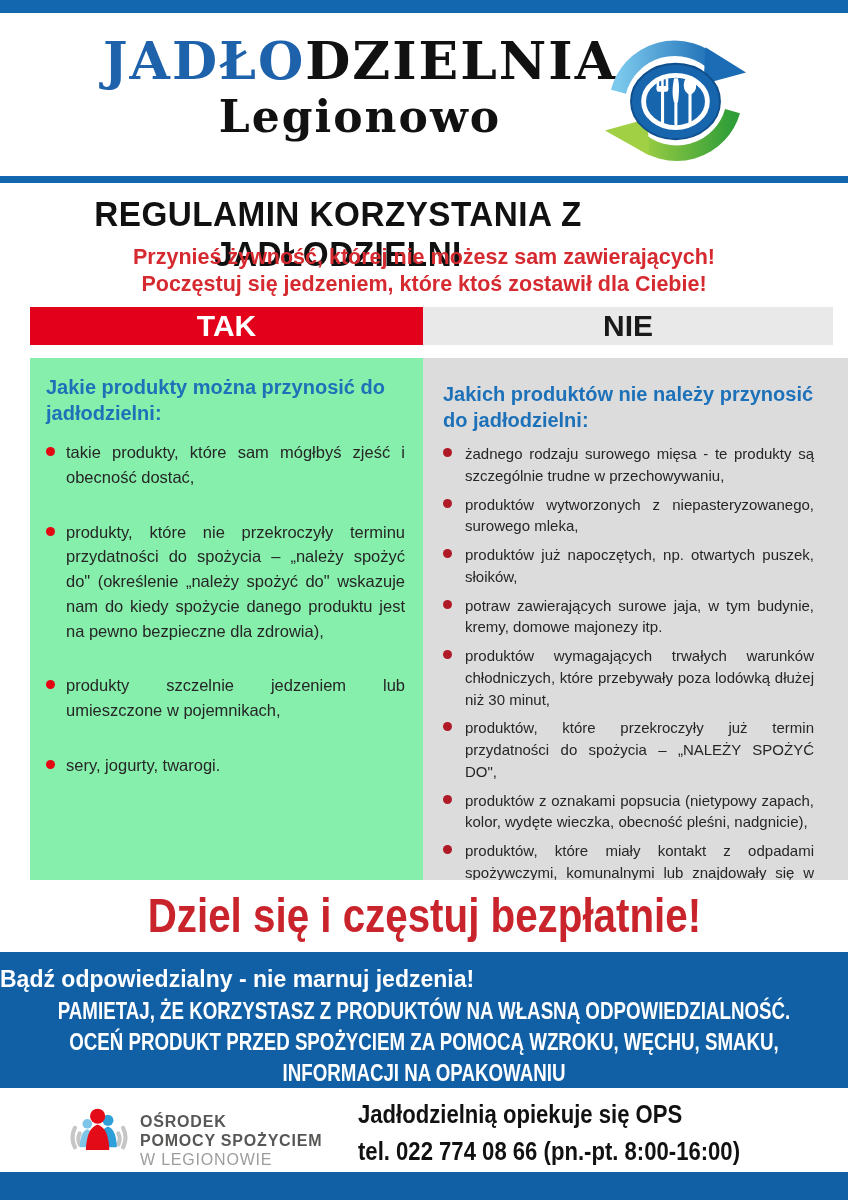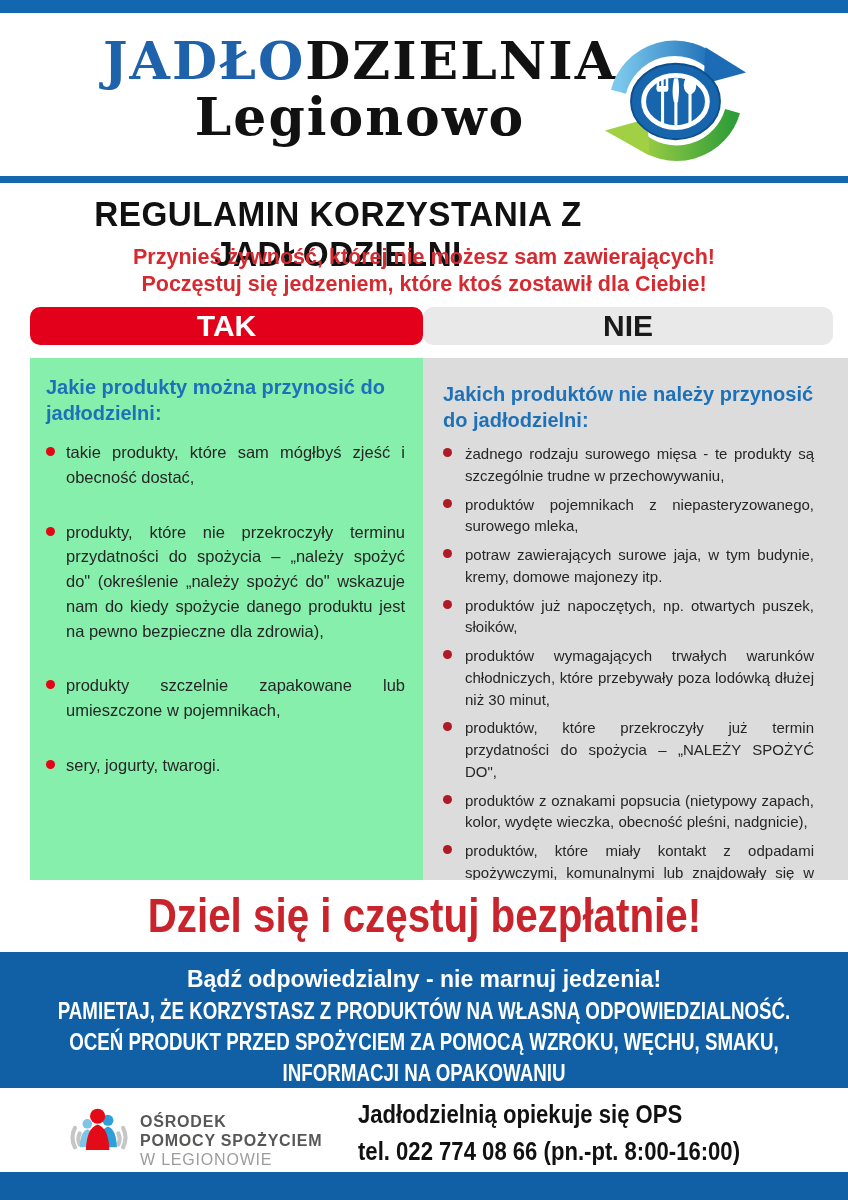--- a/index.html
+++ b/index.html
@@ -12,33 +12,33 @@
   .top-bar{position:absolute;left:0;top:0;width:848px;height:13px;background:#1267ae;}
   .divider{position:absolute;left:0;top:176px;width:848px;height:7px;background:#1267ae;}
   .bottom-bar{position:absolute;left:0;top:1172px;width:848px;height:28px;background:#1160a6;}
 
   
   .header{position:absolute;left:0;top:13px;width:679px;height:163px;}
   .brand{position:absolute;left:60px;top:18px;width:600px;text-align:center;
          font-family:"DejaVu Serif",serif;font-weight:bold;}
   .brand-line1{font-size:52px;letter-spacing:2px;line-height:60px;color:#111;}
   .brand-line1 .blue{color:#1e62ab;}
-  .brand-line2{font-size:52px;letter-spacing:2px;line-height:52px;color:#111;}
+  .brand-line2{font-size:44px;letter-spacing:2px;line-height:52px;color:#111;}
   .cycle-logo{position:absolute;left:603px;top:15px;width:145px;height:145px;}
 
   
   .rules-title{position:absolute;left:0;top:194px;width:676px;text-align:center;}
   .rules-title span{display:inline-block;font-size:35px;font-weight:bold;color:#111;
                     letter-spacing:.5px;transform:scaleX(.95);}
   .intro{position:absolute;left:0;top:244px;width:848px;text-align:center;
          font-size:21.5px;font-weight:bold;color:#d62a31;line-height:27px;}
 
   
   .col-head{position:absolute;top:307px;height:38px;line-height:38px;text-align:center;
-            font-size:30px;font-weight:bold;border-radius:10px;}
+            font-size:30px;font-weight:bold;}
   .col-head-yes{left:30px;width:393px;background:#e2001a;color:#ffffff;}
   .col-head-no{left:423px;width:410px;background:#e9e9e9;color:#1a1a1a;}
 
   
   .column{position:absolute;top:358px;height:522px;box-sizing:border-box;overflow:hidden;}
   .col-yes{left:30px;width:393px;background:#86efac;padding:16px 18px 0 16px;}
   .col-no{left:423px;width:425px;background:#dcdcdc;padding:23px 34px 0 20px;}
   .col-heading{font-size:20px;font-weight:bold;color:#1d71b8;line-height:26px;margin:0 0 14px 0;}
   .col-no .col-heading{margin-bottom:10px;}
   ul.items{list-style:none;margin:0;padding:0;}
@@ -49,21 +49,21 @@
   .col-yes .dot{background:#e30613;top:7px;}
   .col-no  .dot{background:#b01926;top:5px;}
 
   
   .slogan{position:absolute;left:0;top:888px;width:848px;text-align:center;}
   .slogan span{display:inline-block;font-size:48px;font-weight:bold;color:#c9242b;
                transform:scaleX(.84);line-height:56px;}
 
   
   .notice{position:absolute;left:0;top:952px;width:848px;height:148px;background:#1160a6;
-          color:#ffffff;text-align:center;padding-top:12px;box-sizing:border-box;}
+          color:#ffffff;padding-top:12px;box-sizing:border-box;}
   .notice .n-line{font-weight:bold;line-height:31px;}
   .notice .n1{font-size:23px;}
   .scaled-line{position:relative;left:50%;width:max-content;
                transform:translateX(-50%) scaleX(.78);transform-origin:center;
                white-space:nowrap;font-size:24px;font-weight:bold;line-height:31px;}
 
   
   .footer{position:absolute;left:0;top:1088px;width:848px;height:84px;background:#ffffff;}
   .ops-logo{position:absolute;left:68px;top:6px;width:62px;height:72px;}
   .ops-text{position:absolute;left:140px;top:24px;font-weight:bold;color:#575756;
@@ -136,32 +136,32 @@
   </div>
 
   <div class="col-head col-head-yes">TAK</div>
   <div class="col-head col-head-no">NIE</div>
 
   <div class="column col-yes">
     <p class="col-heading">Jakie produkty można przynosić do jadłodzielni:</p>
     <ul class="items">
       <li><span class="dot"></span><span>takie produkty, które sam mógłbyś zjeść i obecność dostać,</span></li>
       <li><span class="dot"></span><span>produkty, które nie przekroczyły terminu przydatności do spożycia – „należy spożyć do" (określenie „należy spożyć do" wskazuje nam do kiedy spożycie danego produktu jest na pewno bezpieczne dla zdrowia),</span></li>
-      <li><span class="dot"></span><span>produkty szczelnie zapakowane lub umieszczone w pojemnikach,</span></li>
+      <li><span class="dot"></span><span>produkty szczelnie jedzeniem lub umieszczone w pojemnikach,</span></li>
       <li><span class="dot"></span><span>sery, jogurty, twarogi.</span></li>
     </ul>
   </div>
 
   <div class="column col-no">
     <p class="col-heading">Jakich produktów nie należy przynosić do jadłodzielni:</p>
     <ul class="items">
       <li><span class="dot"></span><span>żadnego rodzaju surowego mięsa - te produkty są szczególnie trudne w przechowywaniu,</span></li>
-      <li><span class="dot"></span><span>produktów pojemnikach z niepasteryzowanego, surowego mleka,</span></li>
+      <li><span class="dot"></span><span>produktów wytworzonych z niepasteryzowanego, surowego mleka,</span></li>
+      <li><span class="dot"></span><span>produktów już napoczętych, np. otwartych puszek, słoików,</span></li>
       <li><span class="dot"></span><span>potraw zawierających surowe jaja, w tym budynie, kremy, domowe majonezy itp.</span></li>
-      <li><span class="dot"></span><span>produktów już napoczętych, np. otwartych puszek, słoików,</span></li>
       <li><span class="dot"></span><span>produktów wymagających trwałych warunków chłodniczych, które przebywały poza lodówką dłużej niż 30 minut,</span></li>
       <li><span class="dot"></span><span>produktów, które przekroczyły już termin przydatności do spożycia – „NALEŻY SPOŻYĆ DO",</span></li>
       <li><span class="dot"></span><span>produktów z oznakami popsucia (nietypowy zapach, kolor, wydęte wieczka, obecność pleśni, nadgnicie),</span></li>
       <li><span class="dot"></span><span>produktów, które miały kontakt z odpadami spożywczymi, komunalnymi lub znajdowały się w kontenerach na odpady,</span></li>
 
     </ul>
   </div>
 
   <div class="slogan">
     <span>Dziel się i częstuj bezpłatnie!</span>

